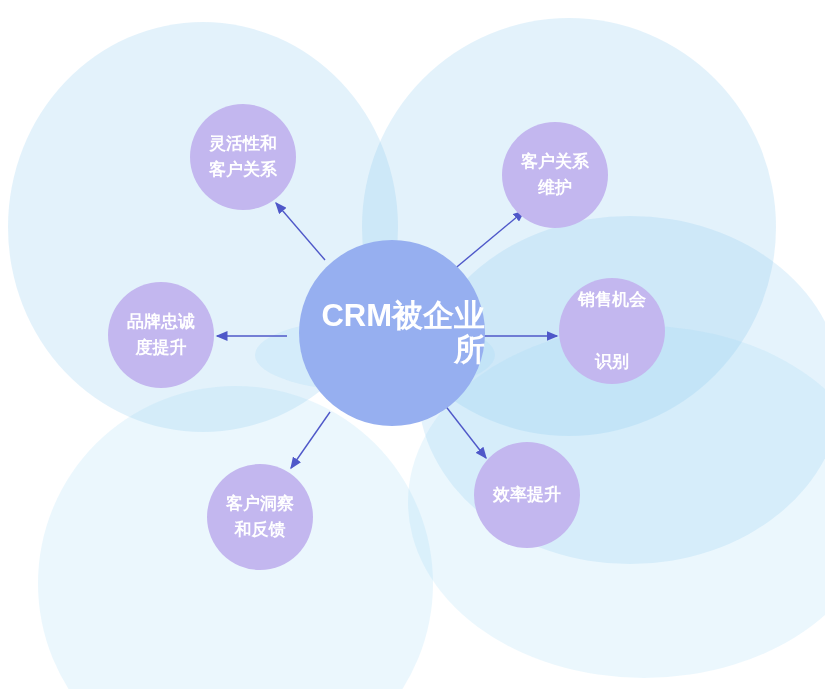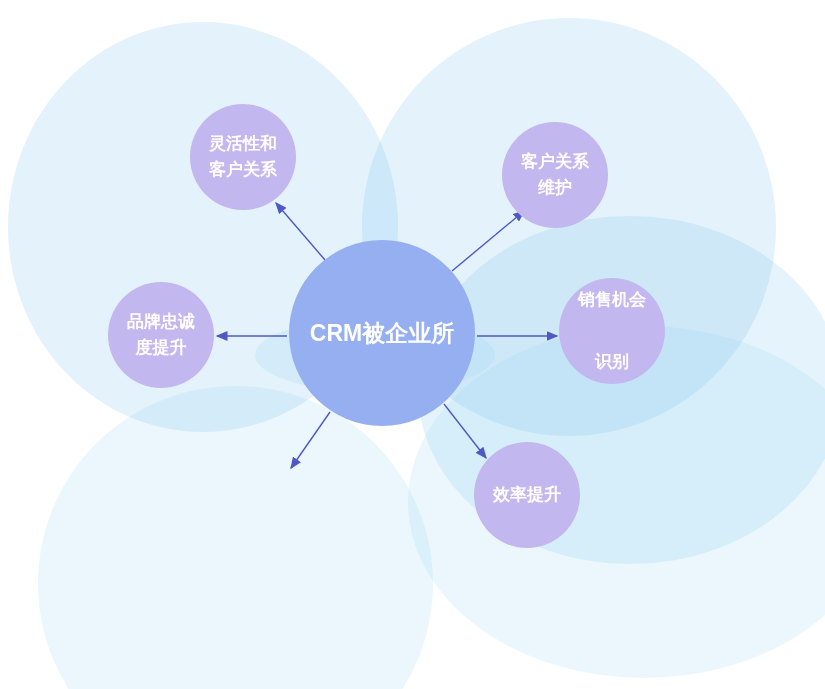--- a/index.html
+++ b/index.html
@@ -50,24 +50,24 @@
     display: flex;
     flex-direction: column;
     align-items: center;
     justify-content: center;
     text-align: right;
     color: var(--node-text, #ffffff);
     font-weight: bold;
     cursor: default;
   }
   .node-center {
-    left: 289px; top: 240px;
+    left: 299px; top: 240px;
     width: 186px; height: 186px;
     background: var(--center-node, #96aff0);
-    font-size: 23px;
+    font-size: 31px;
     line-height: 34px;
   }
   .node-satellite {
     width: 106px; height: 106px;
     background: var(--satellite-node, #c3b7ef);
     font-size: 17px;
     line-height: 26px;
   }
   .node-flexibility   { left: 190px; top: 104px; }
   .node-relationship  { left: 502px; top: 122px; }
@@ -120,19 +120,23 @@
   <div class="node node-satellite node-brand">
     <span class="node-line">品牌忠诚</span>
     <span class="node-line">度提升</span>
   </div>
 
   <div class="node node-satellite node-sales">
     <span class="node-line">销售机会</span>
     <span class="node-line">识别</span>
   </div>
 
+  <div class="node node-satellite node-insight">
+    <span class="node-line">客户洞察</span>
+    <span class="node-line">和反馈</span>
+  </div>
 
   <div class="node node-satellite node-efficiency">
     <span class="node-line">效率提升</span>
 
   </div>
 
 </div>
 
 </body></html>

